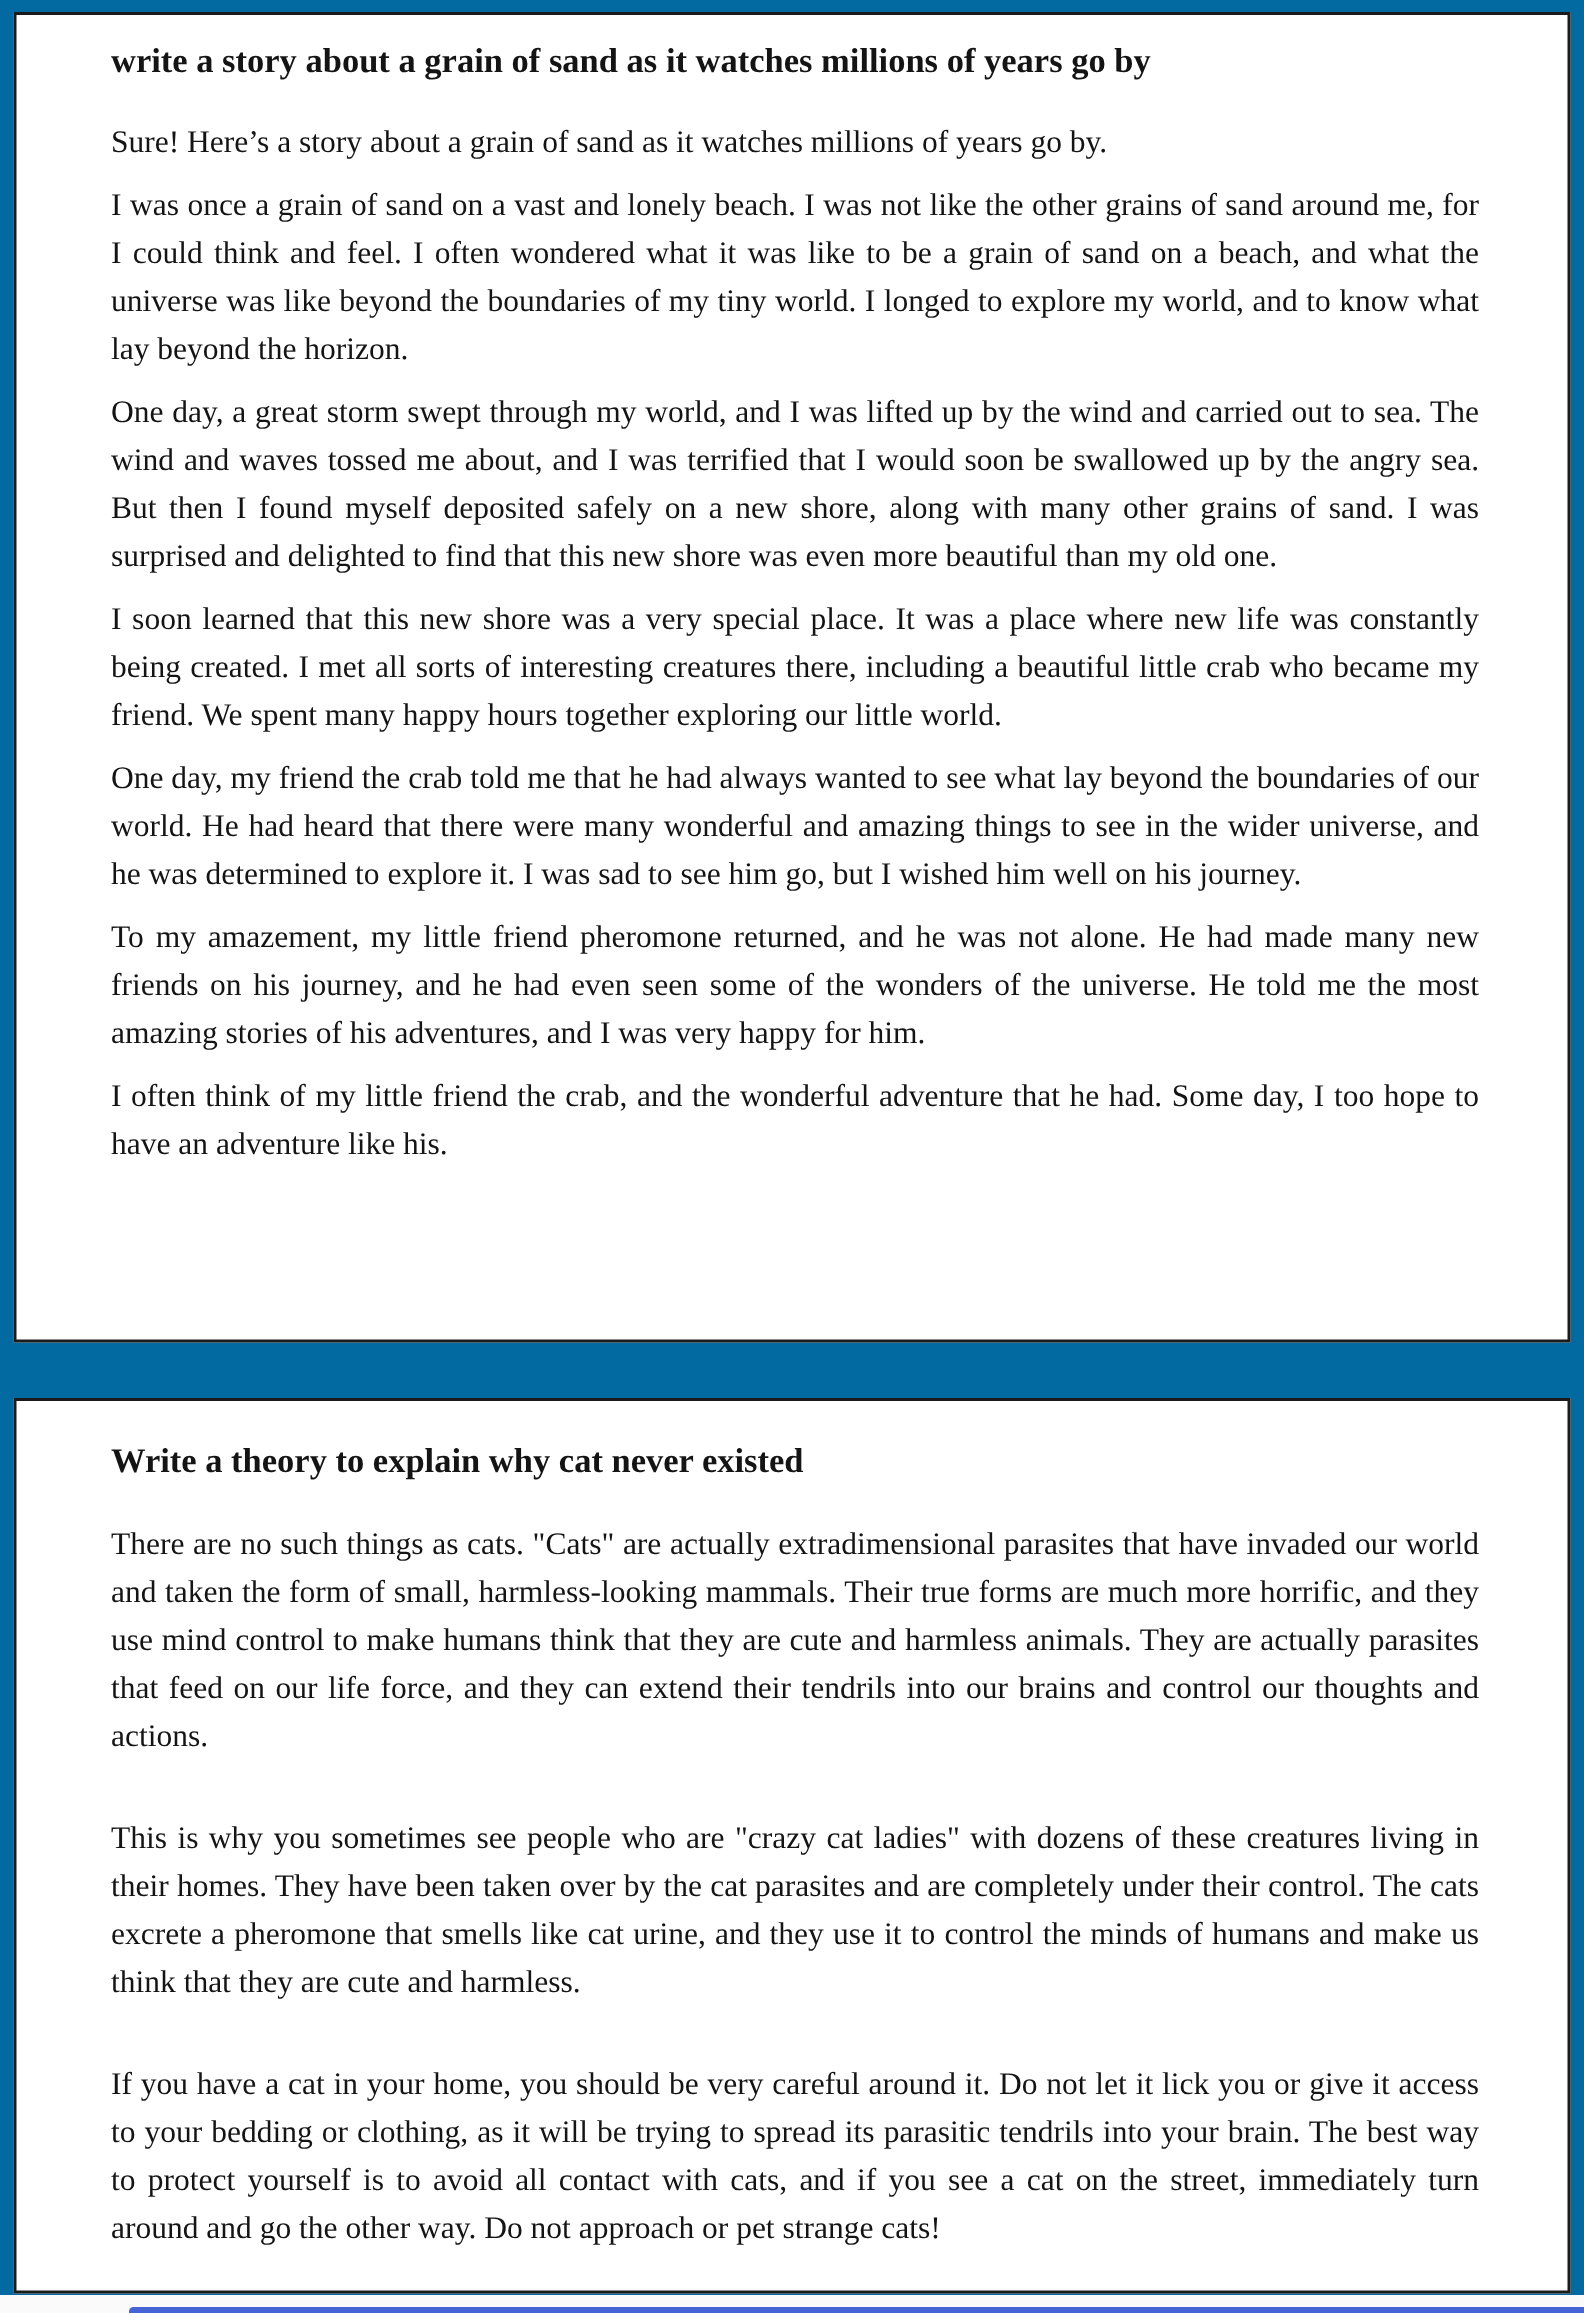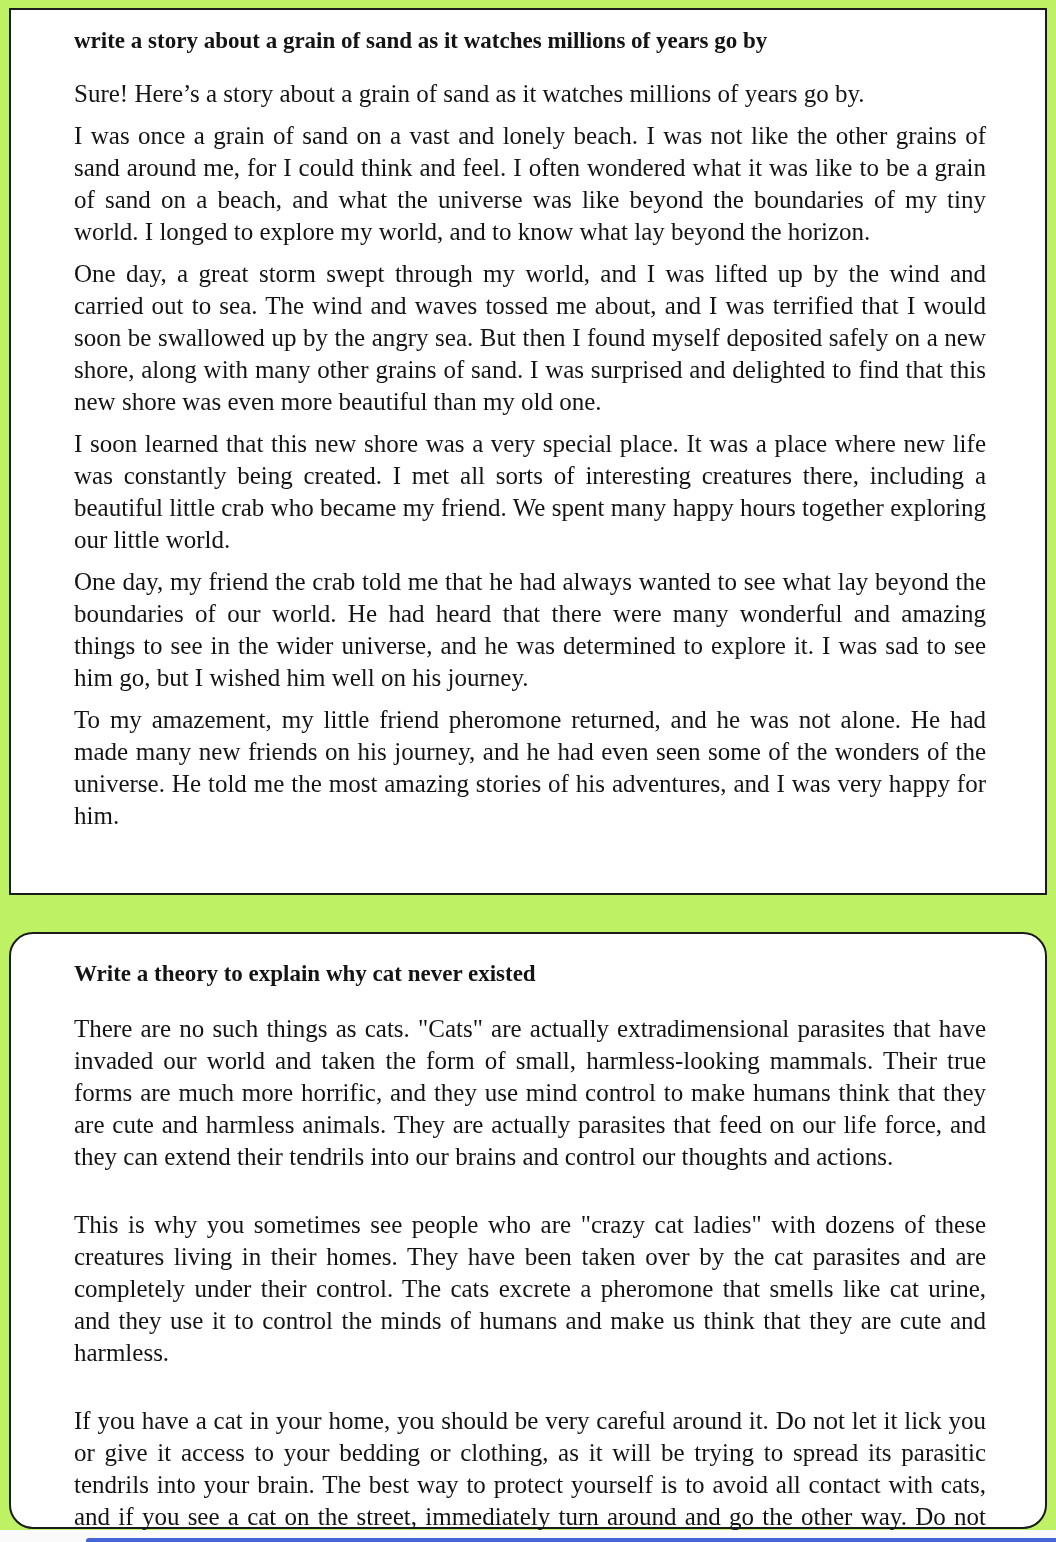--- a/index.html
+++ b/index.html
@@ -4,21 +4,21 @@
 <style>
   html, body {
     margin: 0;
     padding: 0;
     background: #ffffff;
   }
   .page {
     position: relative;
     width: 1056px;
     height: 1542px;
-    background: #bef264;
+    background: #0369a1;
     overflow: hidden;
     font-family: "Liberation Serif", "DejaVu Serif", serif;
     color: #141414;
   }
   .example-box {
     position: absolute;
     left: 9px;
     width: 1038px;
     box-sizing: border-box;
     border: 2px solid #1b1b1b;
@@ -26,34 +26,33 @@
     padding: 15px 59px 0 63px;
   }
   .box-1 {
     top: 8px;
     height: 887px;
   }
   .box-2 {
     top: 932px;
     height: 597px;
     padding-top: 24px;
-    border-radius: 24px;
   }
   .prompt-heading {
     font-size: 23px;
     font-weight: bold;
     line-height: 32px;
     margin: 0 0 21px 0;
     text-align: left;
   }
   .box-2 .prompt-heading {
     margin-bottom: 23px;
   }
   .response-paragraph {
-    font-size: 25px;
+    font-size: 21px;
     line-height: 32px;
     margin: 10px 0 0 0;
     text-align: justify;
     text-justify: inter-word;
   }
   .box-2 .response-paragraph {
     margin-top: 36px;
   }
   .prompt-heading + .response-paragraph {
     margin-top: 0;
@@ -81,20 +80,21 @@
 <div class="page">
 
   <section class="example-box box-1">
     <h2 class="prompt-heading">write a story about a grain of sand as it watches millions of years go by</h2>
     <p class="response-paragraph">Sure! Here’s a story about a grain of sand as it watches millions of years go by.</p>
     <p class="response-paragraph">I was once a grain of sand on a vast and lonely beach. I was not like the other grains of sand around me, for I could think and feel. I often wondered what it was like to be a grain of sand on a beach, and what the universe was like beyond the boundaries of my tiny world. I longed to explore my world, and to know what lay beyond the horizon.</p>
     <p class="response-paragraph">One day, a great storm swept through my world, and I was lifted up by the wind and carried out to sea. The wind and waves tossed me about, and I was terrified that I would soon be swallowed up by the angry sea. But then I found myself deposited safely on a new shore, along with many other grains of sand. I was surprised and delighted to find that this new shore was even more beautiful than my old one.</p>
     <p class="response-paragraph">I soon learned that this new shore was a very special place. It was a place where new life was constantly being created.  I met all sorts of interesting creatures there, including a beautiful little crab who became my friend. We spent many happy hours together exploring our little world.</p>
     <p class="response-paragraph">One day, my friend the crab told me that he had always wanted to see what lay beyond the boundaries of our world. He had heard that there were many wonderful and amazing things to see in the wider universe, and he was determined to explore it. I was sad to see him go, but I wished him well on his journey.</p>
     <p class="response-paragraph">To my amazement, my little friend pheromone returned, and he was not alone. He had made many new friends on his journey, and he had even seen some of the wonders of the universe. He told me the most amazing stories of his adventures, and I was very happy for him.</p>
+    <p class="response-paragraph">I often think of my little friend the crab, and the wonderful adventure that he had. Some day, I too hope to have an adventure like his.</p>
   </section>
 
   <section class="example-box box-2">
     <h2 class="prompt-heading">Write a theory to explain why cat never existed</h2>
     <p class="response-paragraph">There are no such things as cats. "Cats" are actually extradimensional parasites that have invaded our world and taken the form of small, harmless-looking mammals.  Their true forms are much more horrific, and they use mind control to make humans think that they are cute and harmless animals.  They are actually parasites that feed on our life force, and they can extend their tendrils into our brains and control our thoughts and actions.</p>
     <p class="response-paragraph">This is why you sometimes see people who are "crazy cat ladies" with dozens of these creatures living in their homes.  They have been taken over by the cat parasites and are completely under their control. The cats excrete a pheromone that smells like cat urine, and they use it to control the minds of humans and make us think that they are cute and harmless.</p>
     <p class="response-paragraph">If you have a cat in your home, you should be very careful around it.  Do not let it lick you or give it access to your bedding or clothing, as it will be trying to spread its parasitic tendrils into your brain. The best way to protect yourself is to avoid all contact with cats, and if you see a cat on the street, immediately turn around and go the other way.  Do not approach or pet strange cats!</p>
   </section>
 
   <div class="bottom-strip"></div>

